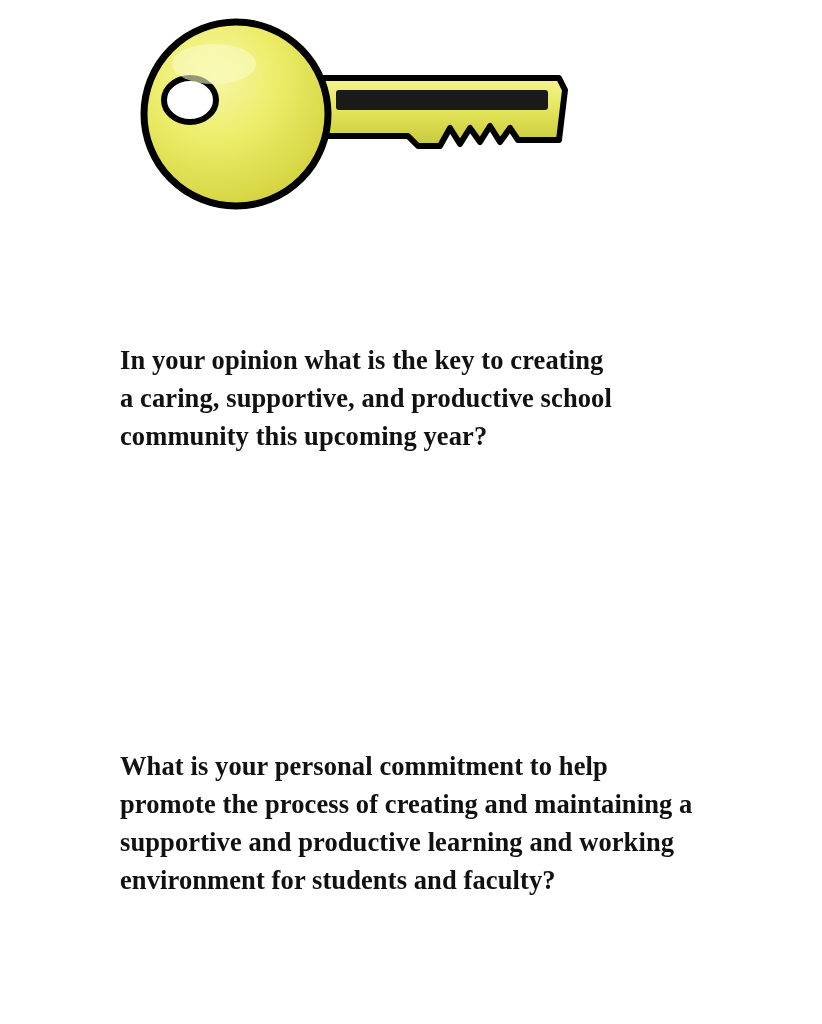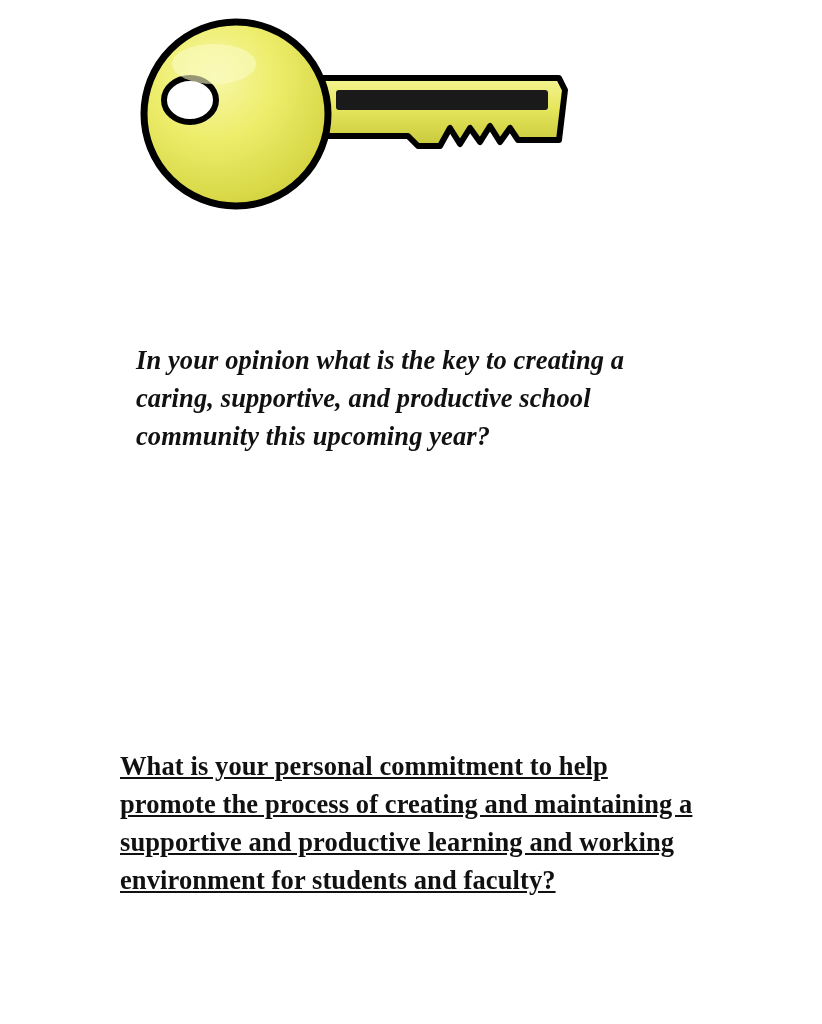--- a/index.html
+++ b/index.html
@@ -35,30 +35,28 @@
   .question-block {
     position: absolute;
     font-family: "Liberation Serif", serif;
     font-weight: bold;
     color: #111111;
     font-size: 26.5px;
     line-height: 38px;
     letter-spacing: 0.1px;
   }
   #question-one {
-    left: 136px;
+    left: 120px;
     top: 341px;
     width: 500px;
-    font-style: italic;
   }
   #question-two {
     left: 120px;
     top: 747px;
     width: 590px;
-    text-decoration: underline;
   }
   .question-text {
     display: block;
     white-space: pre-line;
   }
 </style>
 </head>
 <body>
 
 <div class="page">

